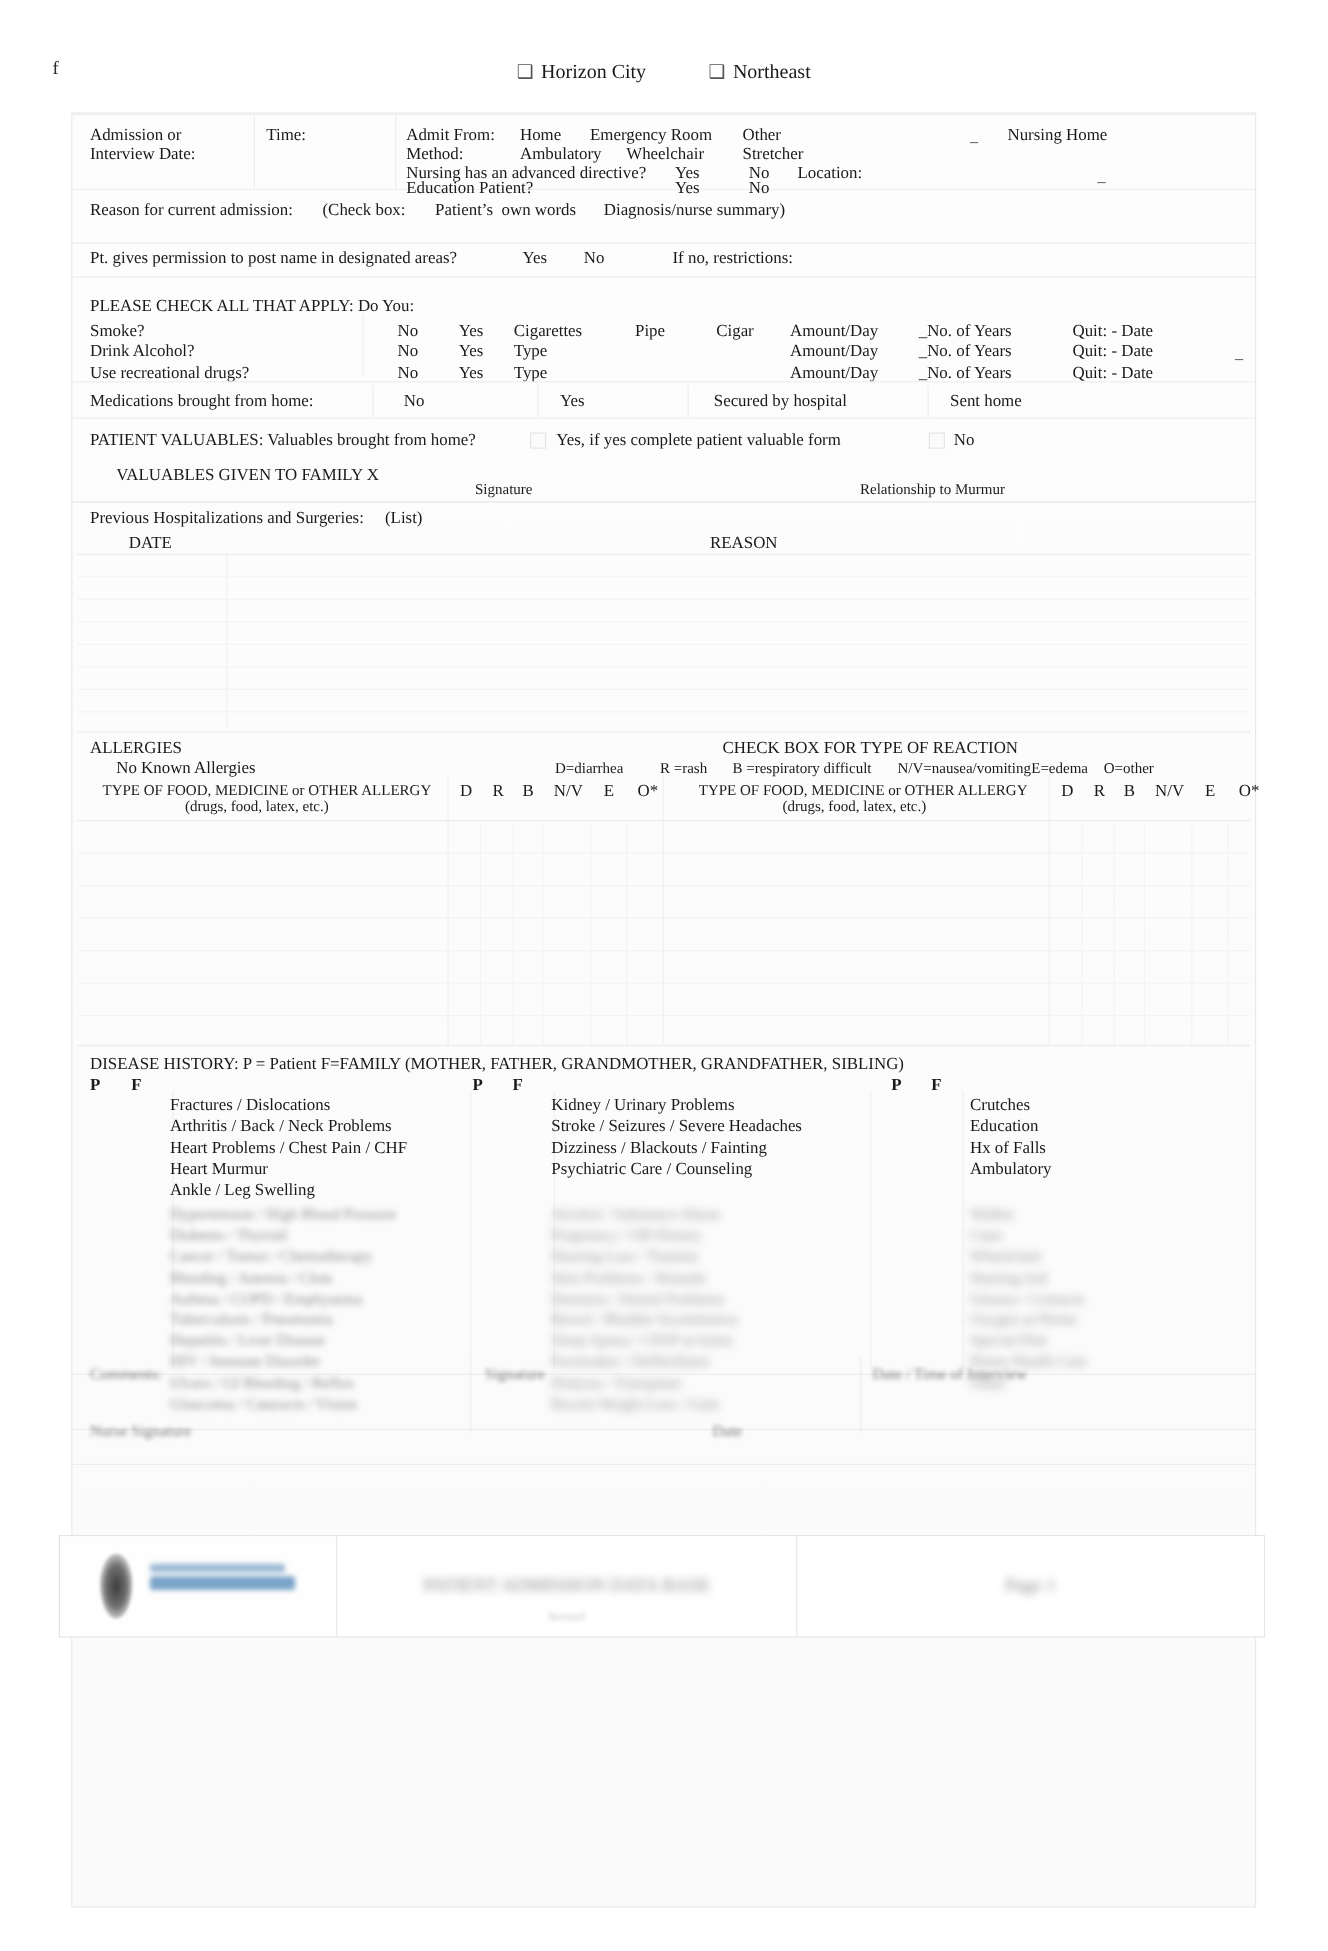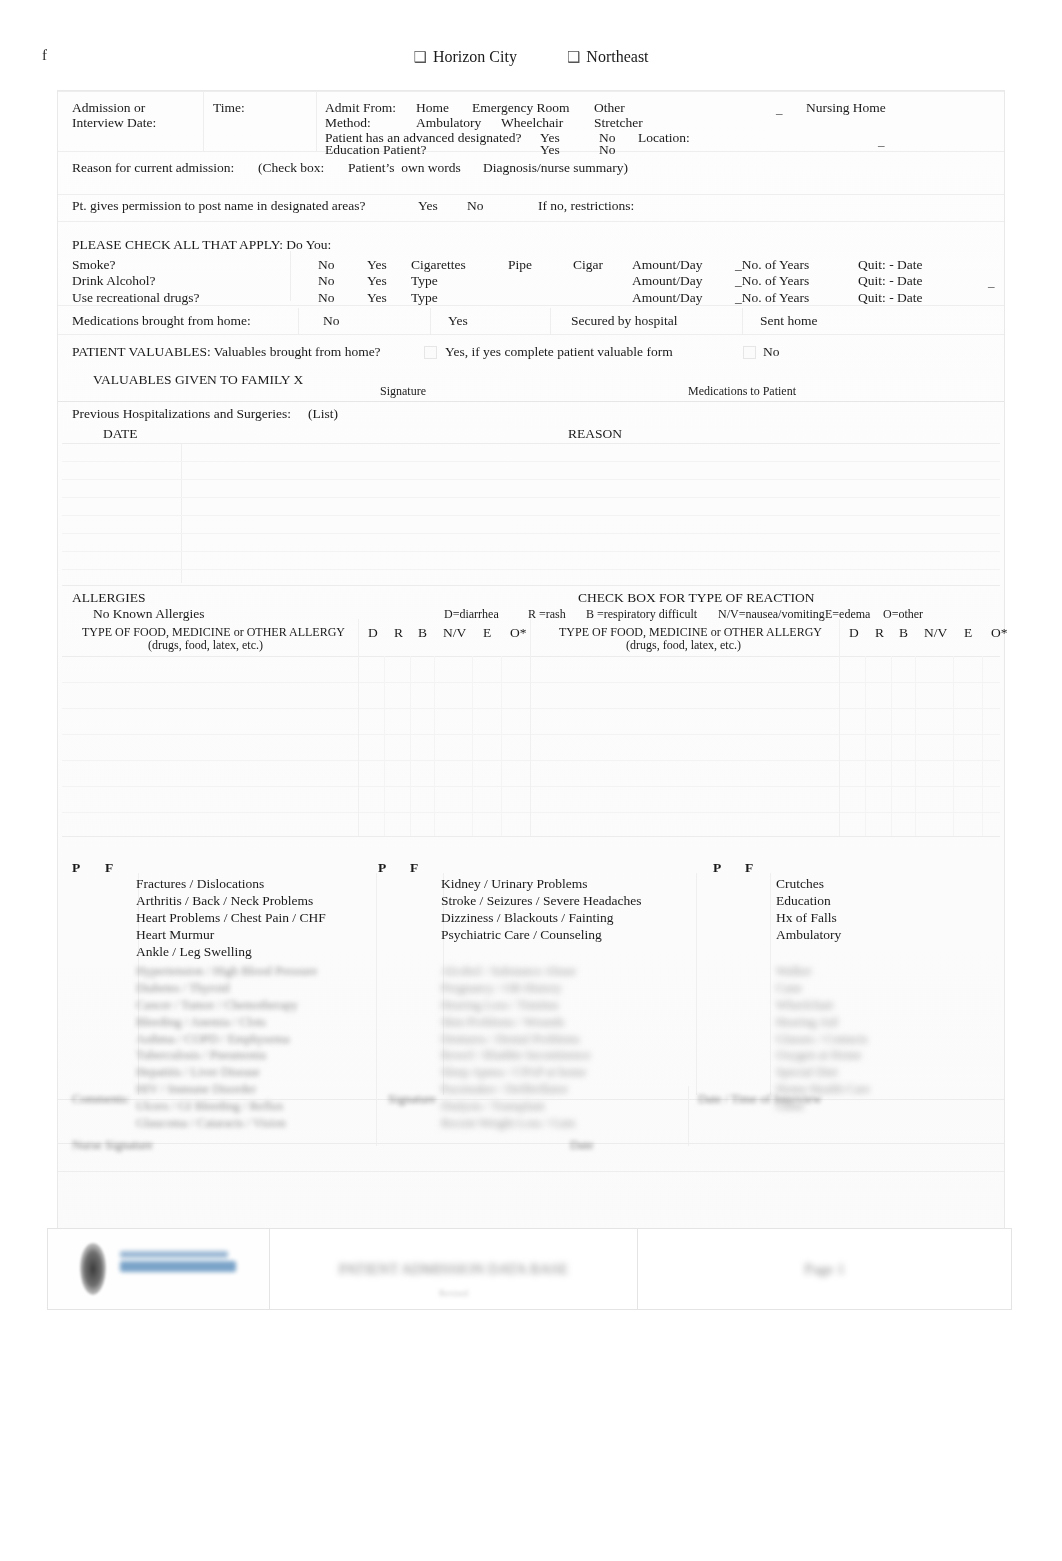--- a/index.html
+++ b/index.html
@@ -65,21 +65,21 @@
     font-size: 15px;
     color: #2a2a2a;
   }
 
   
   #form-frame {
     position: absolute;
     left: 57px;
     top: 90px;
     width: 948px;
-    height: 1218px;
+    height: 1436px;
     border: 1px solid #e9e9e9;
     background: linear-gradient(180deg,#fdfdfd 0%, #fafafa 100%);
     box-sizing: border-box;
     text-decoration: underline;
   }
 
   .hr {
     position: absolute;
     background: #eeeeee;
     height: 1px;
@@ -216,21 +216,21 @@
     <div class="t" style="left:414px; top:10px;">Emergency Room</div>
     <div class="t" style="left:536px; top:10px;">Other</div>
     <div class="usc" style="left:718px; top:10px;">_</div>
     <div class="t" style="left:748px; top:10px;">Nursing Home</div>
 
     <div class="t" style="left:267px; top:25px;">Method:</div>
     <div class="t" style="left:358px; top:25px;">Ambulatory</div>
     <div class="t" style="left:443px; top:25px;">Wheelchair</div>
     <div class="t" style="left:536px; top:25px;">Stretcher</div>
 
-    <div class="t" style="left:267px; top:40px;">Patient has an advanced designated?</div>
+    <div class="t" style="left:267px; top:40px;">Nursing has an advanced directive?</div>
     <div class="t" style="left:482px; top:40px;">Yes</div>
     <div class="t" style="left:541px; top:40px;">No</div>
     <div class="t" style="left:580px; top:40px;">Location:</div>
     <div class="usc" style="left:820px; top:42px;">_</div>
 
     <div class="t" style="left:267px; top:52px;">Education Patient?</div>
     <div class="t" style="left:482px; top:52px;">Yes</div>
     <div class="t" style="left:541px; top:52px;">No</div>
 
     <div class="t" style="left:14px; top:70px;">Reason for current admission:</div>
@@ -289,21 +289,21 @@
     <div class="hr" style="left:0; top:243px; width:946px;"></div>
 
     <div class="t" style="left:14px; top:254px;">PATIENT VALUABLES: Valuables brought from home?</div>
     <div class="t" style="left:387px; top:254px;">Yes, if yes complete patient valuable form</div>
     <div class="t" style="left:705px; top:254px;">No</div>
     <div class="ckbox" style="left:366px; top:255px;"></div>
     <div class="ckbox" style="left:685px; top:255px;"></div>
 
     <div class="t" style="left:35px; top:282px;text-align:right;">VALUABLES GIVEN TO FAMILY X</div>
     <div class="t small" style="left:322px; top:294px;">Signature</div>
-    <div class="t small" style="left:630px; top:294px;">Medications to Patient</div>
+    <div class="t small" style="left:630px; top:294px;">Relationship to Murmur</div>
     <div class="hr" style="left:0; top:310px; width:946px; background:#e6e6e6;"></div>
 
     <div class="t" style="left:14px; top:316px;">Previous Hospitalizations and Surgeries:</div>
     <div class="t" style="left:250px; top:316px;">(List)</div>
     <div class="t" style="left:45px; top:336px;">DATE</div>
     <div class="t" style="left:510px; top:336px;">REASON</div>
 
     <div id="history-rows">
       <div class="vr" style="left:123px; top:352px; height:140px; background:#efefef;"></div>
       <div class="rule" style="left:4px; top:352px; width:938px;"></div>
@@ -365,20 +365,21 @@
       <div class="vr" style="left:443px; top:565px; height:180px; background:#f4f4f4;"></div>
       <div class="vr" style="left:472px; top:528px; height:217px; background:#f0f0f0;"></div>
       <div class="vr" style="left:781px; top:528px; height:217px; background:#f0f0f0;"></div>
       <div class="vr" style="left:807px; top:565px; height:180px; background:#f4f4f4;"></div>
       <div class="vr" style="left:833px; top:565px; height:180px; background:#f4f4f4;"></div>
       <div class="vr" style="left:857px; top:565px; height:180px; background:#f4f4f4;"></div>
       <div class="vr" style="left:895px; top:565px; height:180px; background:#f4f4f4;"></div>
       <div class="vr" style="left:924px; top:565px; height:180px; background:#f4f4f4;"></div>
     </div>
 
+    <div class="t" style="left:14px; top:753px;">DISEASE HISTORY: P = Patient F=FAMILY (MOTHER, FATHER, GRANDMOTHER, GRANDFATHER, SIBLING)</div>
 
     <div class="t" style="left:14px; top:770px; font-weight:bold;">P</div>
     <div class="t" style="left:47px; top:770px; font-weight:bold;">F</div>
     <div class="t" style="left:320px; top:770px; font-weight:bold;">P</div>
     <div class="t" style="left:352px; top:770px; font-weight:bold;">F</div>
     <div class="t" style="left:655px; top:770px; font-weight:bold;">P</div>
     <div class="t" style="left:687px; top:770px; font-weight:bold;">F</div>
 
     <div class="vr" style="left:80px;  top:782px; height:222px; background:#efefef;"></div>
     <div class="vr" style="left:318px; top:782px; height:222px; background:#efefef;"></div>

